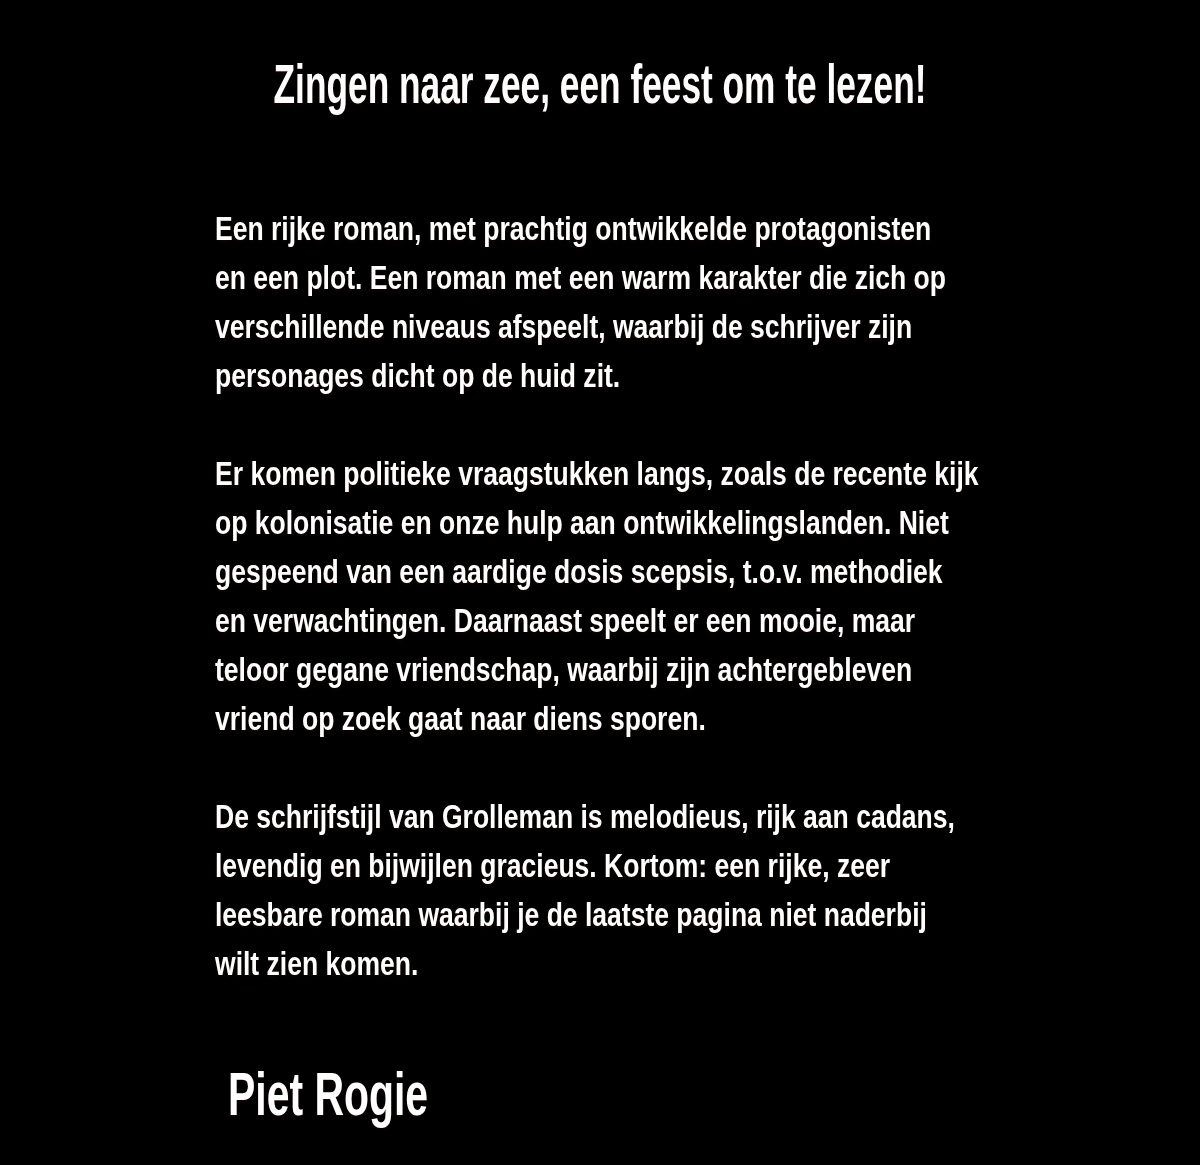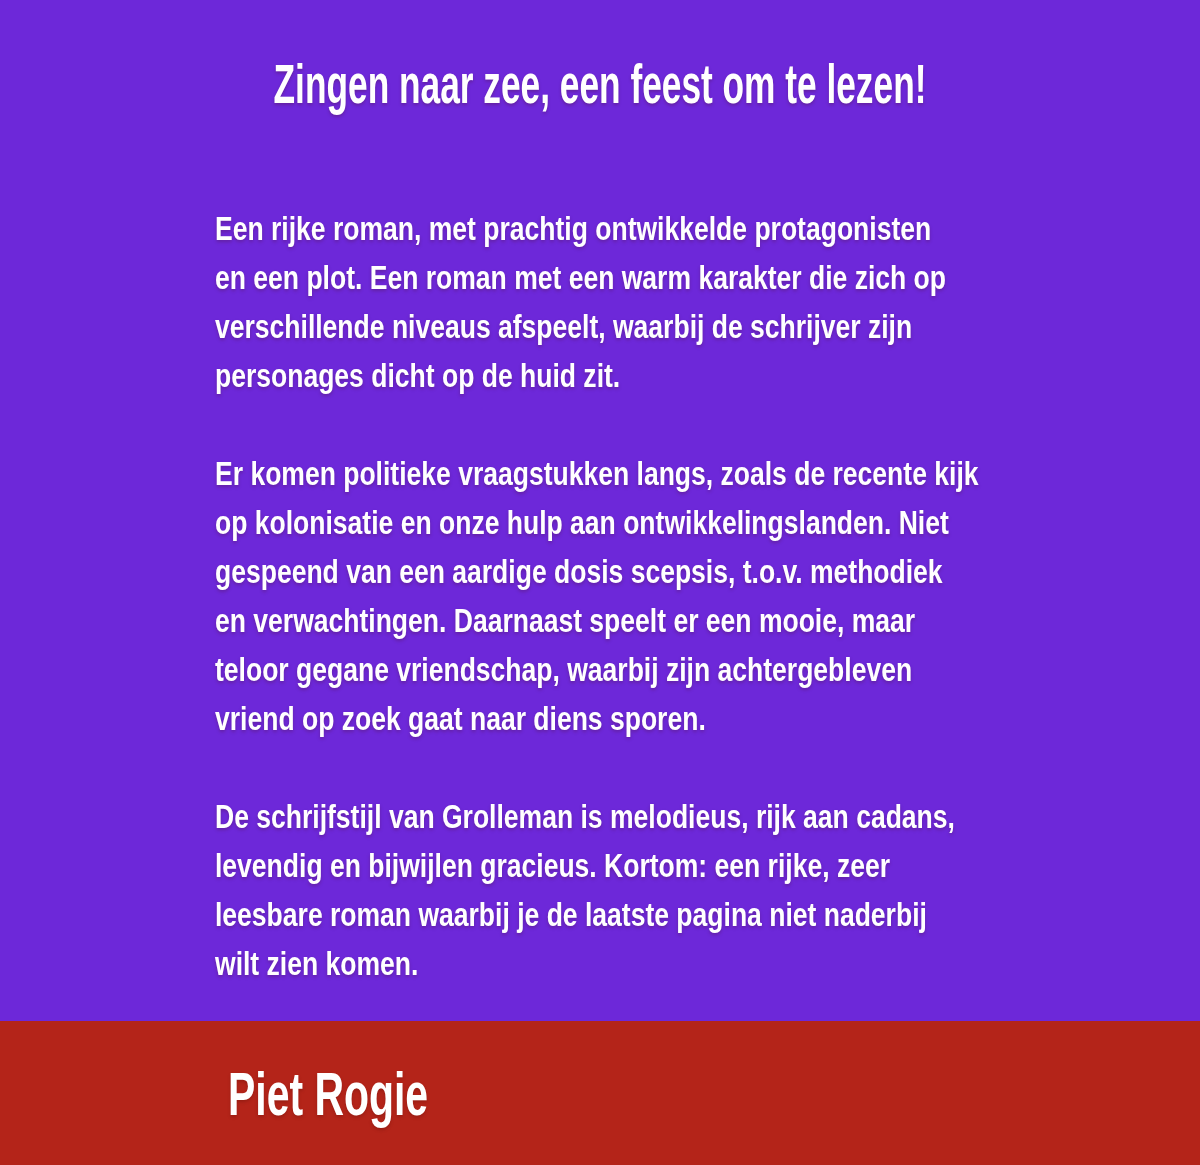--- a/index.html
+++ b/index.html
@@ -8,22 +8,22 @@
   }
   body {
     width: 1200px;
     height: 1165px;
     background: #b42419;
     overflow: hidden;
   }
   .poster {
     position: relative;
     width: 1200px;
-    height: 1021px;
-    background: #6d28d9;
+    height: 1165px;
+    background: #000000;
     color: #ffffff;
     font-family: "Liberation Sans", sans-serif;
     font-weight: 700;
   }
   .poster * {
     text-shadow: 0 2px 4px rgba(70, 10, 5, 0.25);
   }
   .title {
     position: absolute;
     top: 52px;

